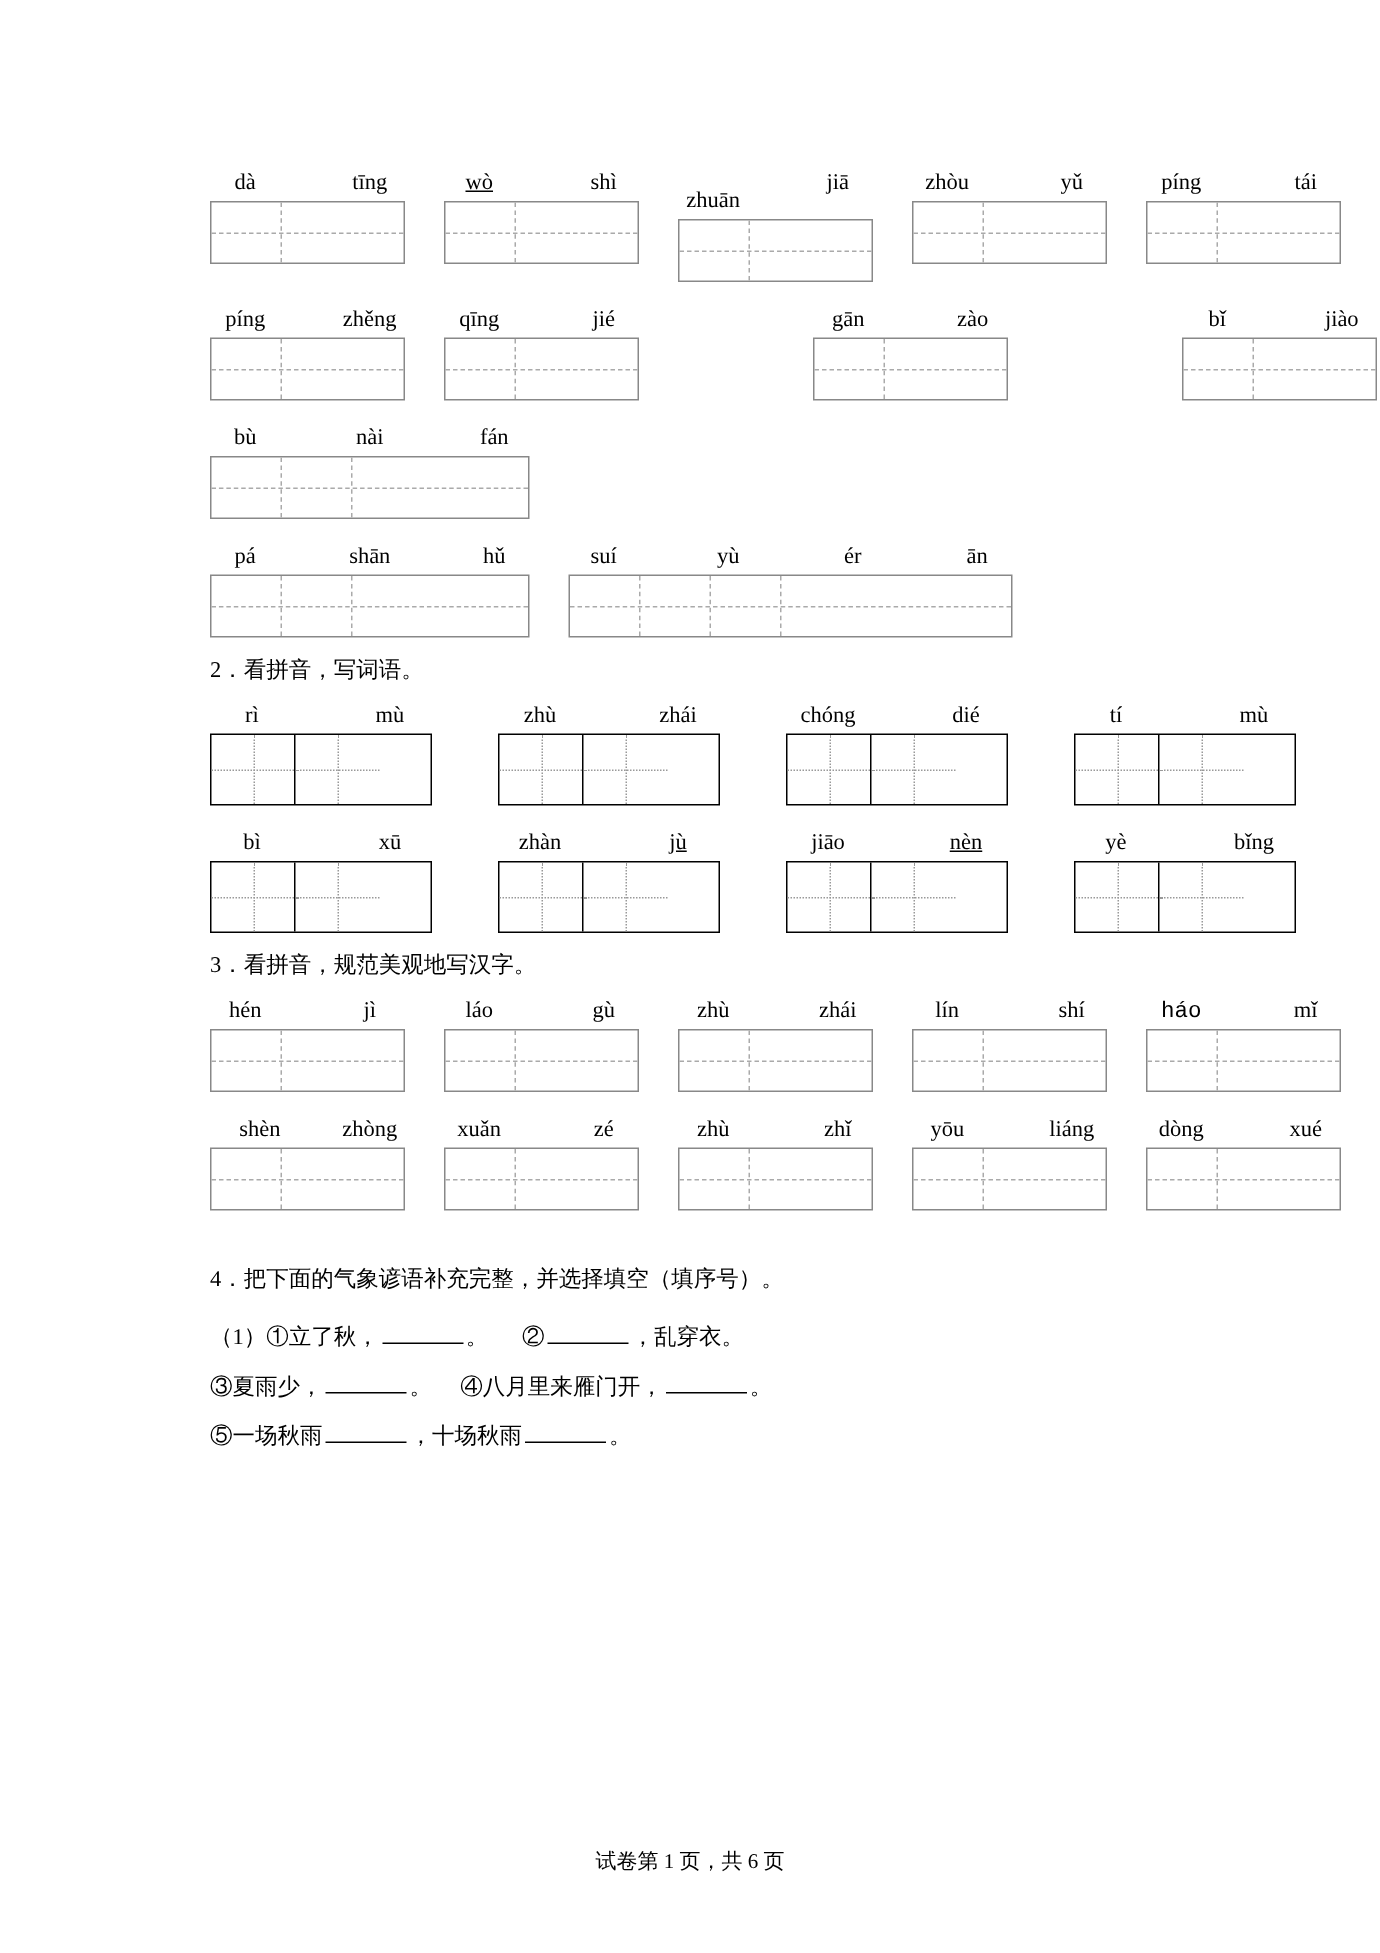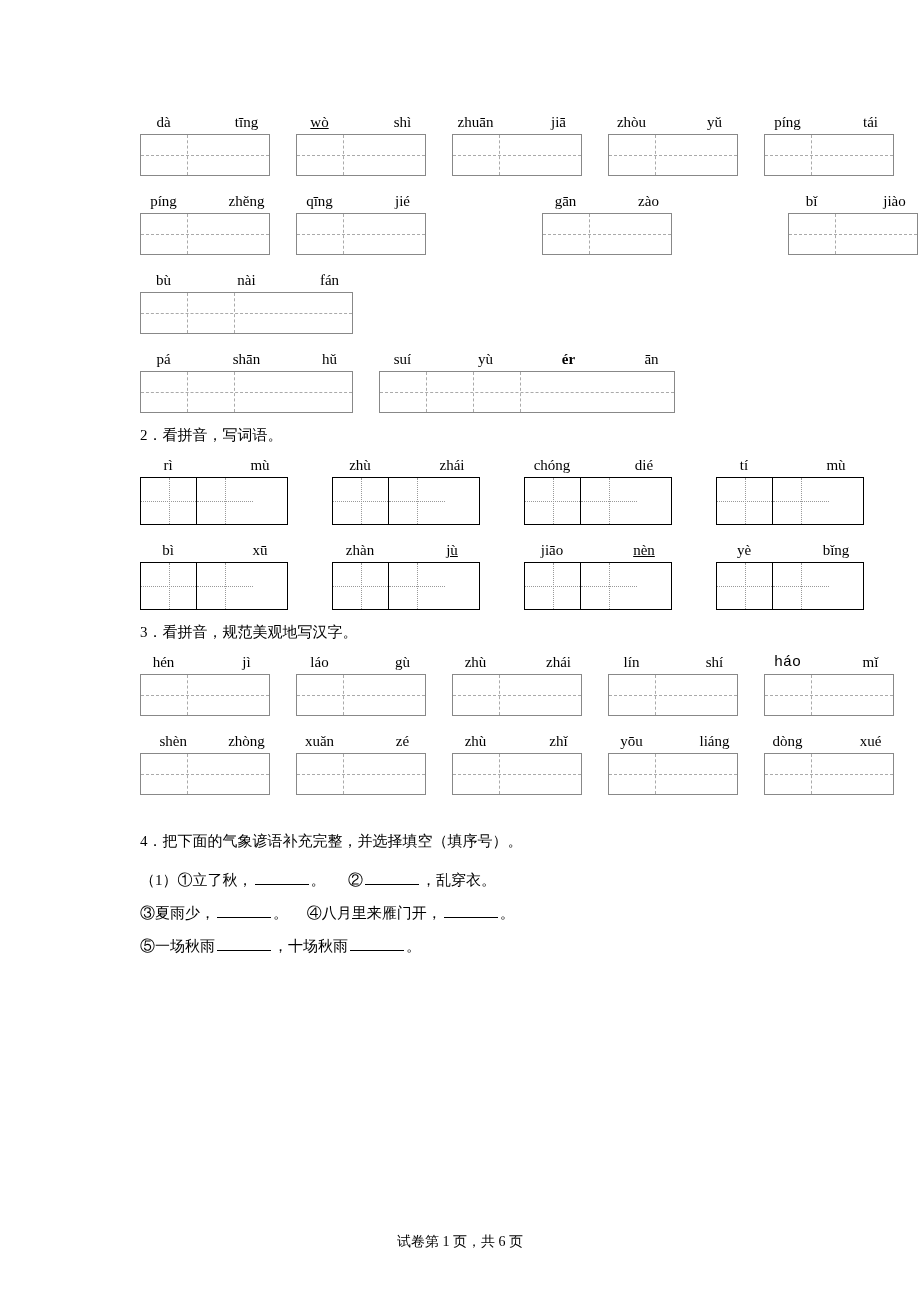--- a/index.html
+++ b/index.html
@@ -136,21 +136,21 @@
             <span style="width: 47px; text-decoration: underline;">wò</span>
             <span style="width: 47px;">shì</span>
           </div>
           <div class="grid">
             <div class="cell" style="width: 47px;"></div>
             <div class="cell" style="width: 47px;"></div>
           </div>
         </div>
         <div class="block">
           <div class="pinyin-line">
-            <span style="width: 47px;">zhuān</span>
+            <span style="width: 47px; margin-top: 12px;">zhuān</span>
             <span style="width: 47px;">jiā</span>
           </div>
           <div class="grid">
             <div class="cell" style="width: 47px;"></div>
             <div class="cell" style="width: 47px;"></div>
           </div>
         </div>
         <div class="block">
           <div class="pinyin-line">
             <span style="width: 47px;">zhòu</span>
@@ -238,21 +238,21 @@
           <div class="grid">
             <div class="cell" style="width: 47px;"></div>
             <div class="cell" style="width: 47px;"></div>
             <div class="cell" style="width: 47px;"></div>
           </div>
         </div>
         <div class="block">
           <div class="pinyin-line">
             <span style="width: 47px;">suí</span>
             <span style="width: 47px;">yù</span>
-            <span style="width: 47px; font-weight: bold;">ér</span>
+            <span style="width: 47px;">ér</span>
             <span style="width: 47px;">ān</span>
           </div>
           <div class="grid">
             <div class="cell" style="width: 47px;"></div>
             <div class="cell" style="width: 47px;"></div>
             <div class="cell" style="width: 47px;"></div>
             <div class="cell" style="width: 47px;"></div>
           </div>
         </div>
       </div>

